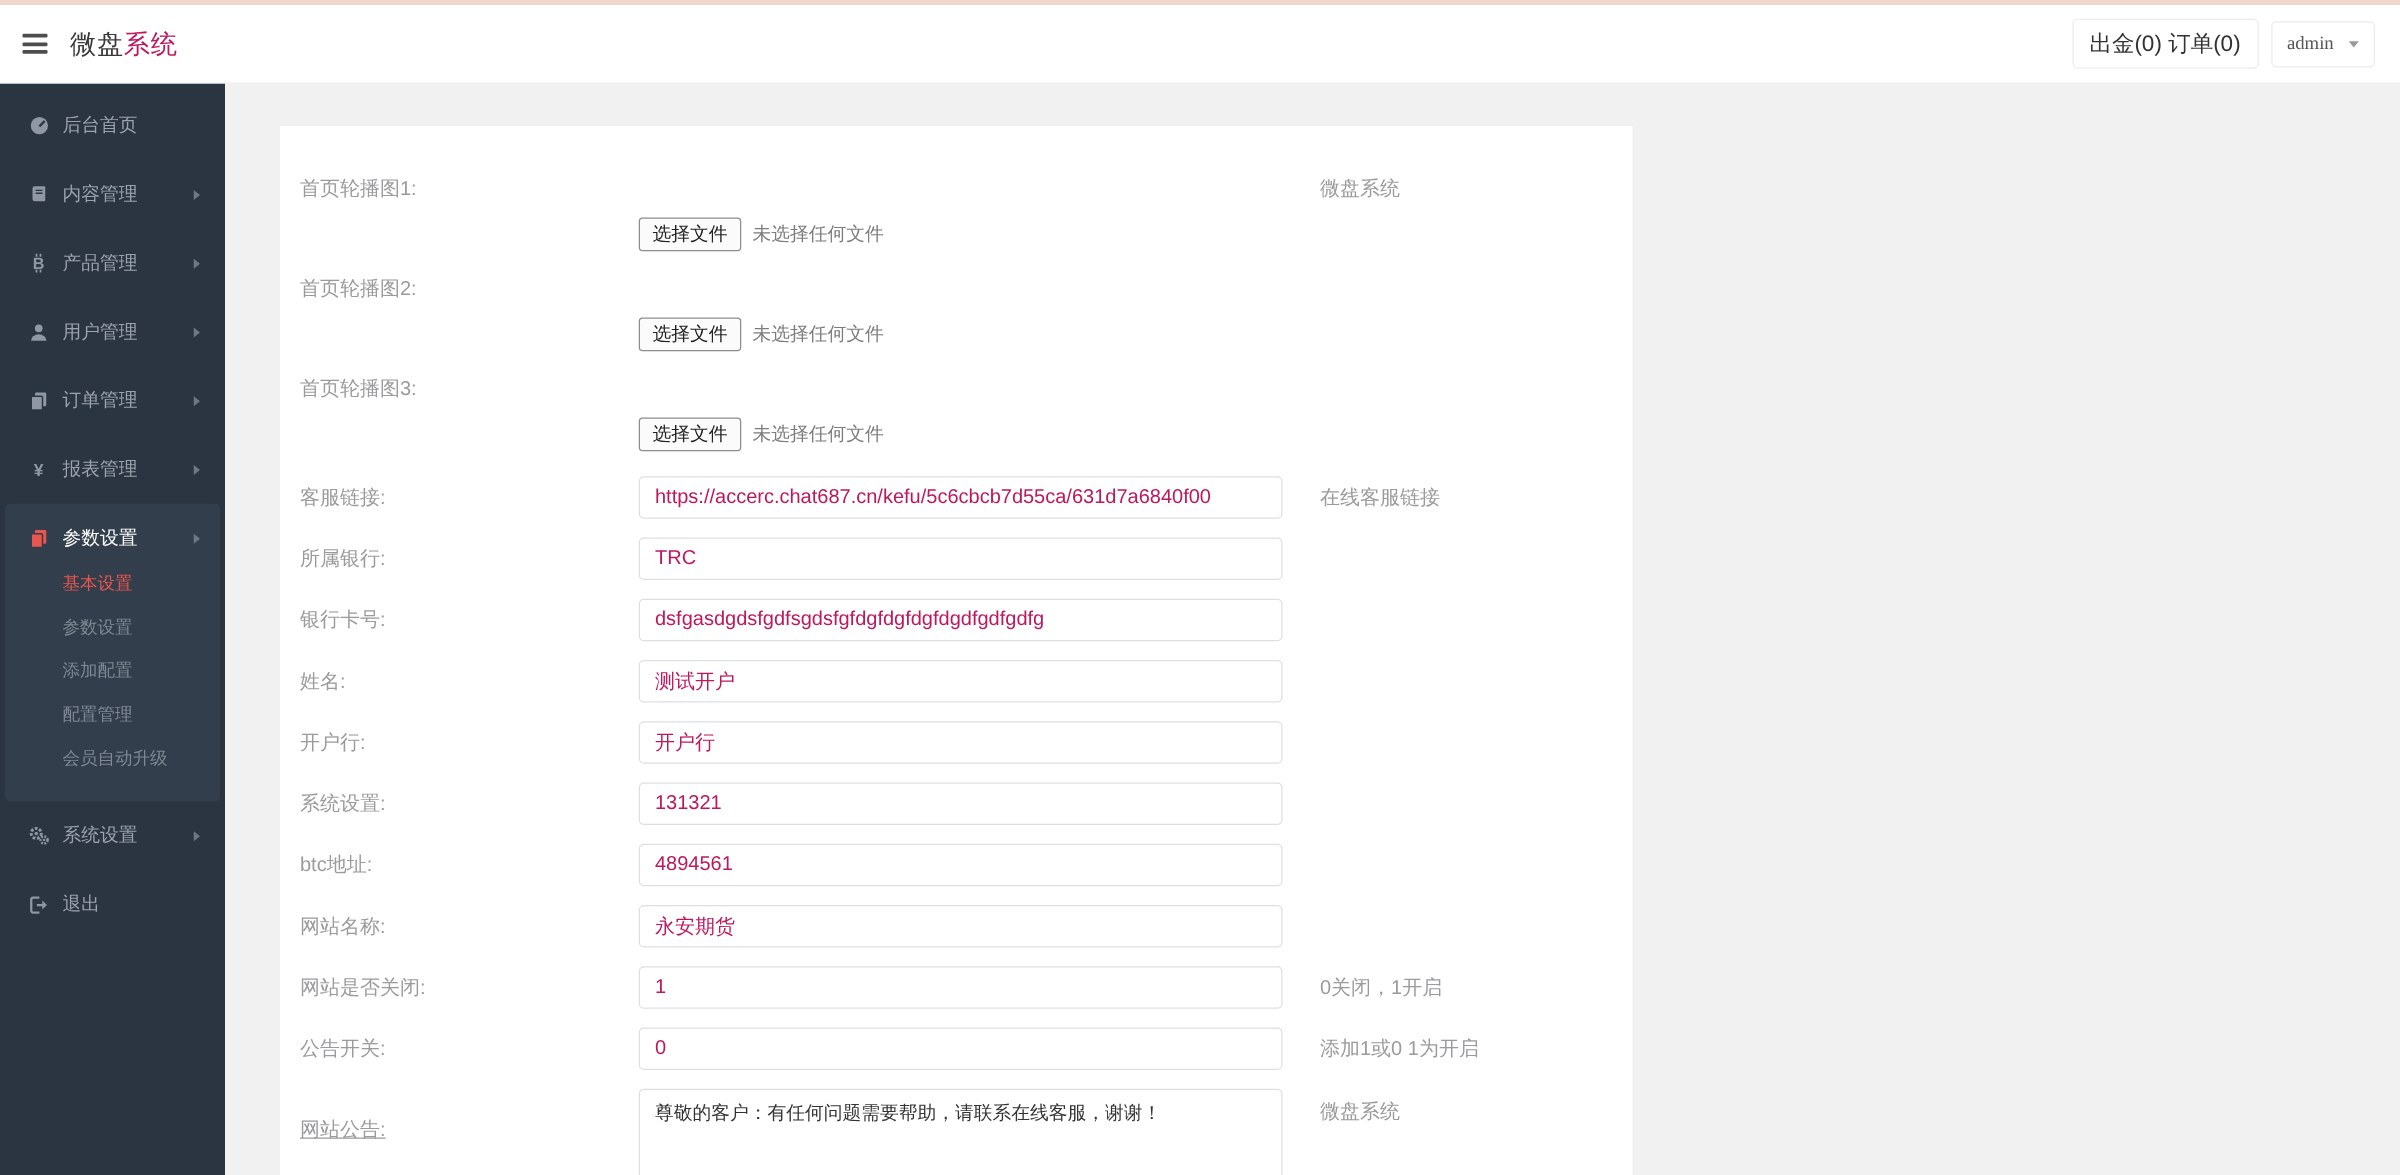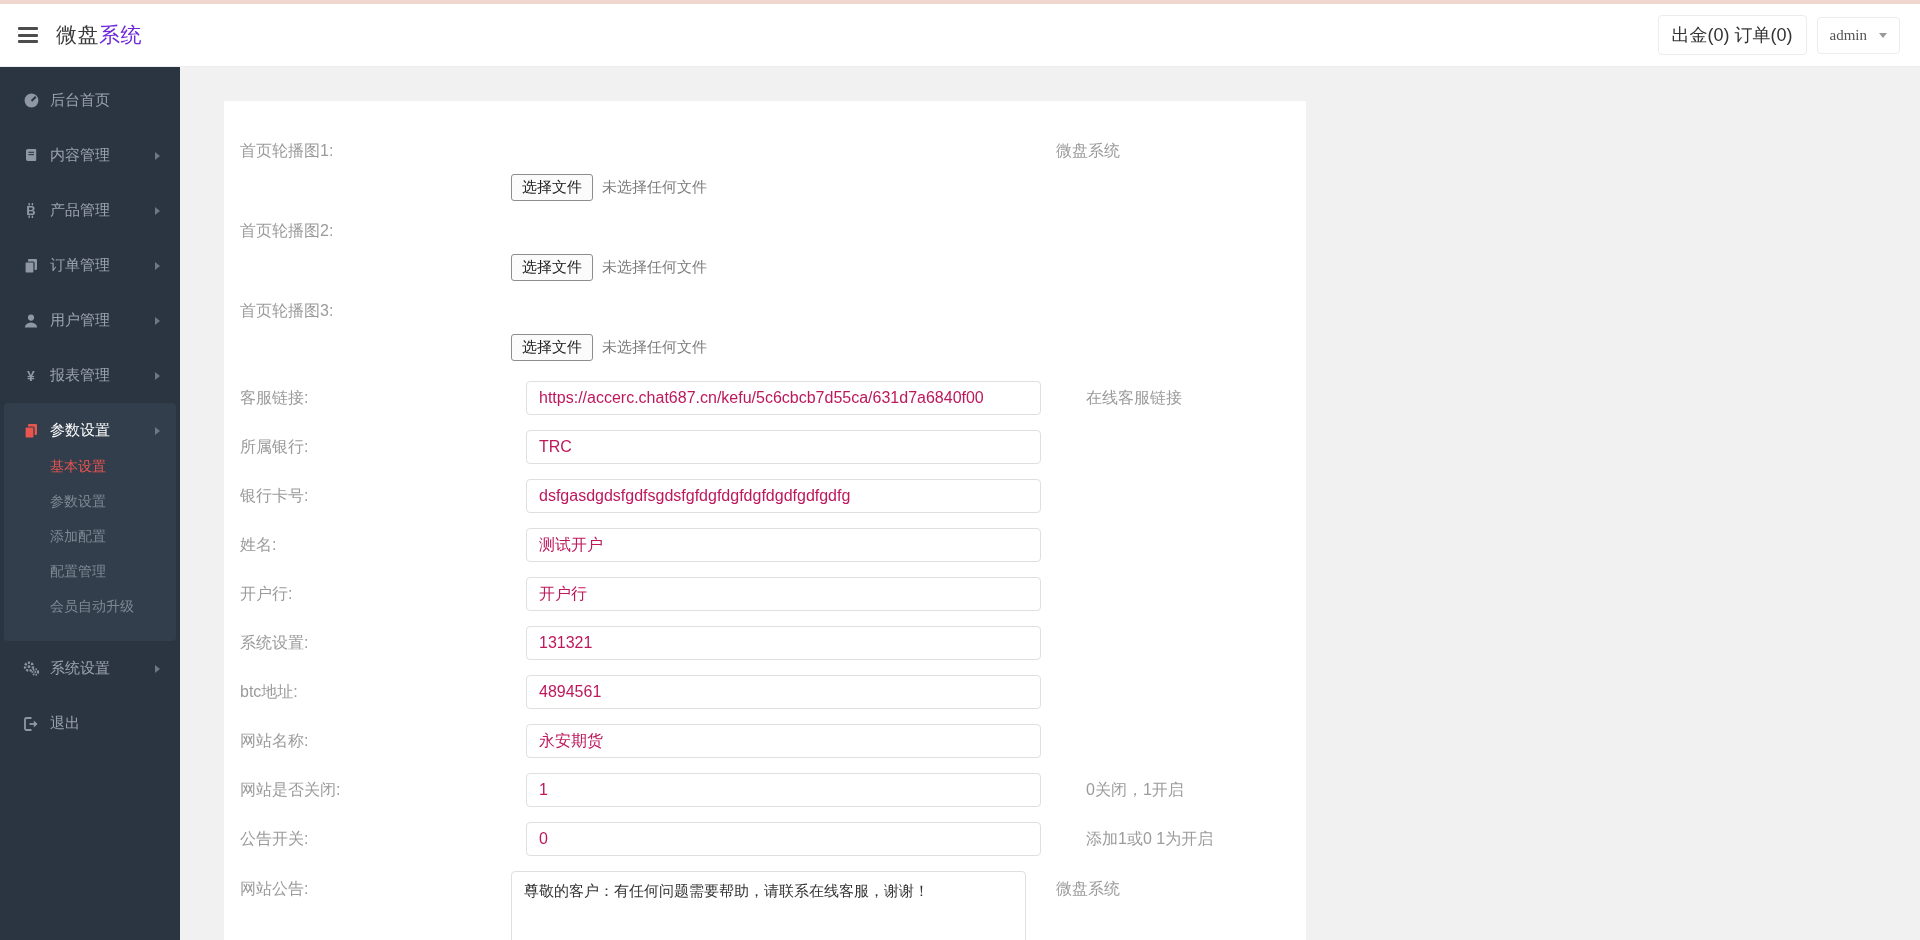--- a/index.html
+++ b/index.html
@@ -8,21 +8,21 @@
 
   
   .topstrip { height:4px; width:100%; background:#f0d6cc; }
 
   
   .header { height:63px; background:#fff; border-bottom:1px solid #ededee;
             display:flex; align-items:center; padding:0 20px 0 18px; }
   .hamburger { width:22px; cursor:pointer; margin-right:16px; }
   .hamburger .bar { display:block; width:20px; height:3px; background:#4d4d4d; border-radius:1px; margin:3.5px 0; }
   .logo { font-size:21px; color:#3a3a3a; letter-spacing:0.5px; }
-  .logo .accent { color:#6d28d9; }
+  .logo .accent { color:#be185d; }
   .header-right { margin-left:auto; display:flex; align-items:center; gap:10px; }
   .btn-pill { background:#fff; border:1px solid #ececec; border-radius:4px; cursor:pointer;
               font-family:inherit; }
   .btn-withdraw { font-size:18px; color:#333; padding:7px 13px; }
   .btn-admin { font-size:15px; color:#555; padding:9px 12px; display:flex; align-items:center; gap:12px;font-family:Liberation Serif, serif; }
   .caret-down { width:0; height:0; border-left:4px solid transparent; border-right:4px solid transparent;
                 border-top:5px solid #9a9a9a; display:inline-block; }
 
   
   .layout { display:flex; height:873px; }
@@ -43,39 +43,39 @@
   .sub-item { height:35px; display:flex; padding-left:46px;
               color:#7e8893; font-size:14px; cursor:pointer; white-space:nowrap; }
   .sub-item.active { color:#e9554f; }
 
   
   .main { flex:1; overflow:hidden; }
   .card { margin:34px 0 0 44px; width:1082px; min-height:1000px; background:#fff;
           padding:40px 24px 60px 16px; }
 
   
-  .frow { display:flex; align-items:center; margin-bottom:15px;gap:15px; }
+  .frow { display:flex; align-items:center; margin-bottom:15px; }
   .flabel { width:271px; flex-shrink:0; color:#9b9b9d; font-size:16px; }
   .fcontrol { width:515px; flex-shrink:0; }
   input.text { width:100%; height:34px; border:1px solid #dddfe2; border-radius:4px;
                padding:0 12px; font-size:16px; color:#be185d; outline:none;
                font-family:inherit; background:#fff; }
   .fhint { margin-left:30px; color:#9b9b9d; font-size:16px; white-space:nowrap; }
 
   .frow-file { margin-bottom:20px; }
   .frow-file .line1 { display:flex; align-items:flex-end; }
   .frow-file .line1 .fhint { margin-left:545px; }
   .frow-file .line2 { margin-left:271px; margin-top:12px; }
   .file-widget { display:inline-flex; align-items:center; cursor:pointer; }
   .file-btn { border:1px solid #8d8d8d; border-radius:3px; background:#fbfbfb;
               padding:3px 10px; font-size:15px; color:#222; }
   .file-status { margin-left:9px; color:#7c7c7c; font-size:15px; }
 
   .frow-area { display:flex; align-items:flex-start; margin-bottom:15px; }
-  .frow-area .flabel { margin-top:8px; }
+  .frow-area .flabel { margin-top:23px;text-decoration:underline; }
   .frow-area .fhint { margin-top:8px; }
   textarea.area { width:515px; height:180px; border:1px solid #dddfe2; border-radius:4px;
                   padding:8px 12px; font-size:15px; color:#333; resize:none;
                   outline:none; font-family:inherit; line-height:1.5; }
 </style>
 </head>
 <body>
 
 <div class="topstrip"></div>
 
@@ -132,36 +132,36 @@
             <line x1="9.4" y1="13.6" x2="9.4" y2="16" stroke="currentColor" stroke-width="1.4"></line>
           </svg>
       </span>
       <span class="nav-label">产品管理</span>
       <span class="nav-caret"></span>
     </div>
 
     <div class="nav-item">
       <span class="nav-icon">
         <svg width="16" height="16" viewBox="0 0 16 16">
+            <circle cx="8" cy="4.6" r="3.1" fill="currentColor"></circle>
+            <path d="M1.8 14.6 a6.2 5.2 0 0 1 12.4 0 z" fill="currentColor"></path>
+          </svg>
+      </span>
+      <span class="nav-label">用户管理</span>
+      <span class="nav-caret"></span>
+    </div>
+
+    <div class="nav-item">
+      <span class="nav-icon">
+        <svg width="16" height="16" viewBox="0 0 16 16">
             <rect x="5" y="1" width="9" height="11" rx="1" fill="currentColor"></rect>
             <rect x="2" y="4" width="9" height="11" rx="1" fill="currentColor" stroke="#2b3542" stroke-width="1.2"></rect>
           </svg>
       </span>
       <span class="nav-label">订单管理</span>
-      <span class="nav-caret"></span>
-    </div>
-
-    <div class="nav-item">
-      <span class="nav-icon">
-        <svg width="16" height="16" viewBox="0 0 16 16">
-            <circle cx="8" cy="4.6" r="3.1" fill="currentColor"></circle>
-            <path d="M1.8 14.6 a6.2 5.2 0 0 1 12.4 0 z" fill="currentColor"></path>
-          </svg>
-      </span>
-      <span class="nav-label">用户管理</span>
       <span class="nav-caret"></span>
     </div>
 
     <div class="nav-item">
       <span class="nav-icon">
         <svg width="16" height="17" viewBox="0 0 16 17">
             <text x="8" y="13.5" text-anchor="middle" font-size="14" font-weight="bold" fill="currentColor" font-family="inherit">¥</text>
           </svg>
       </span>
       <span class="nav-label">报表管理</span>

